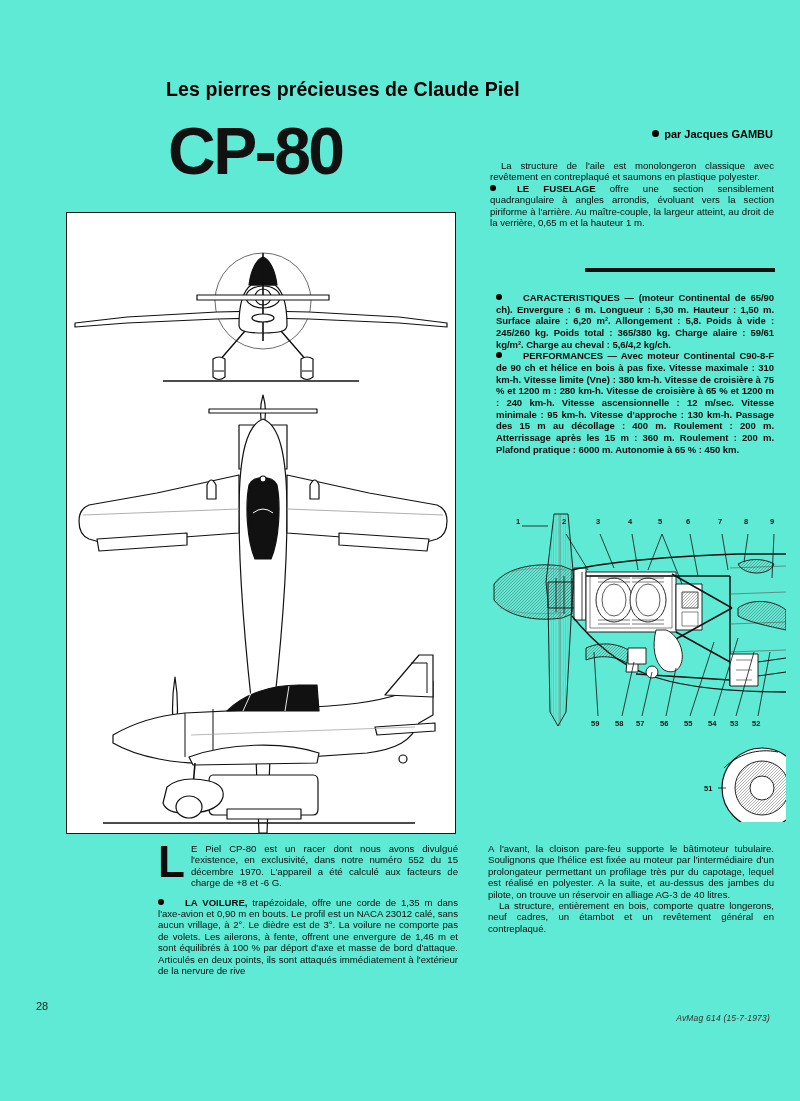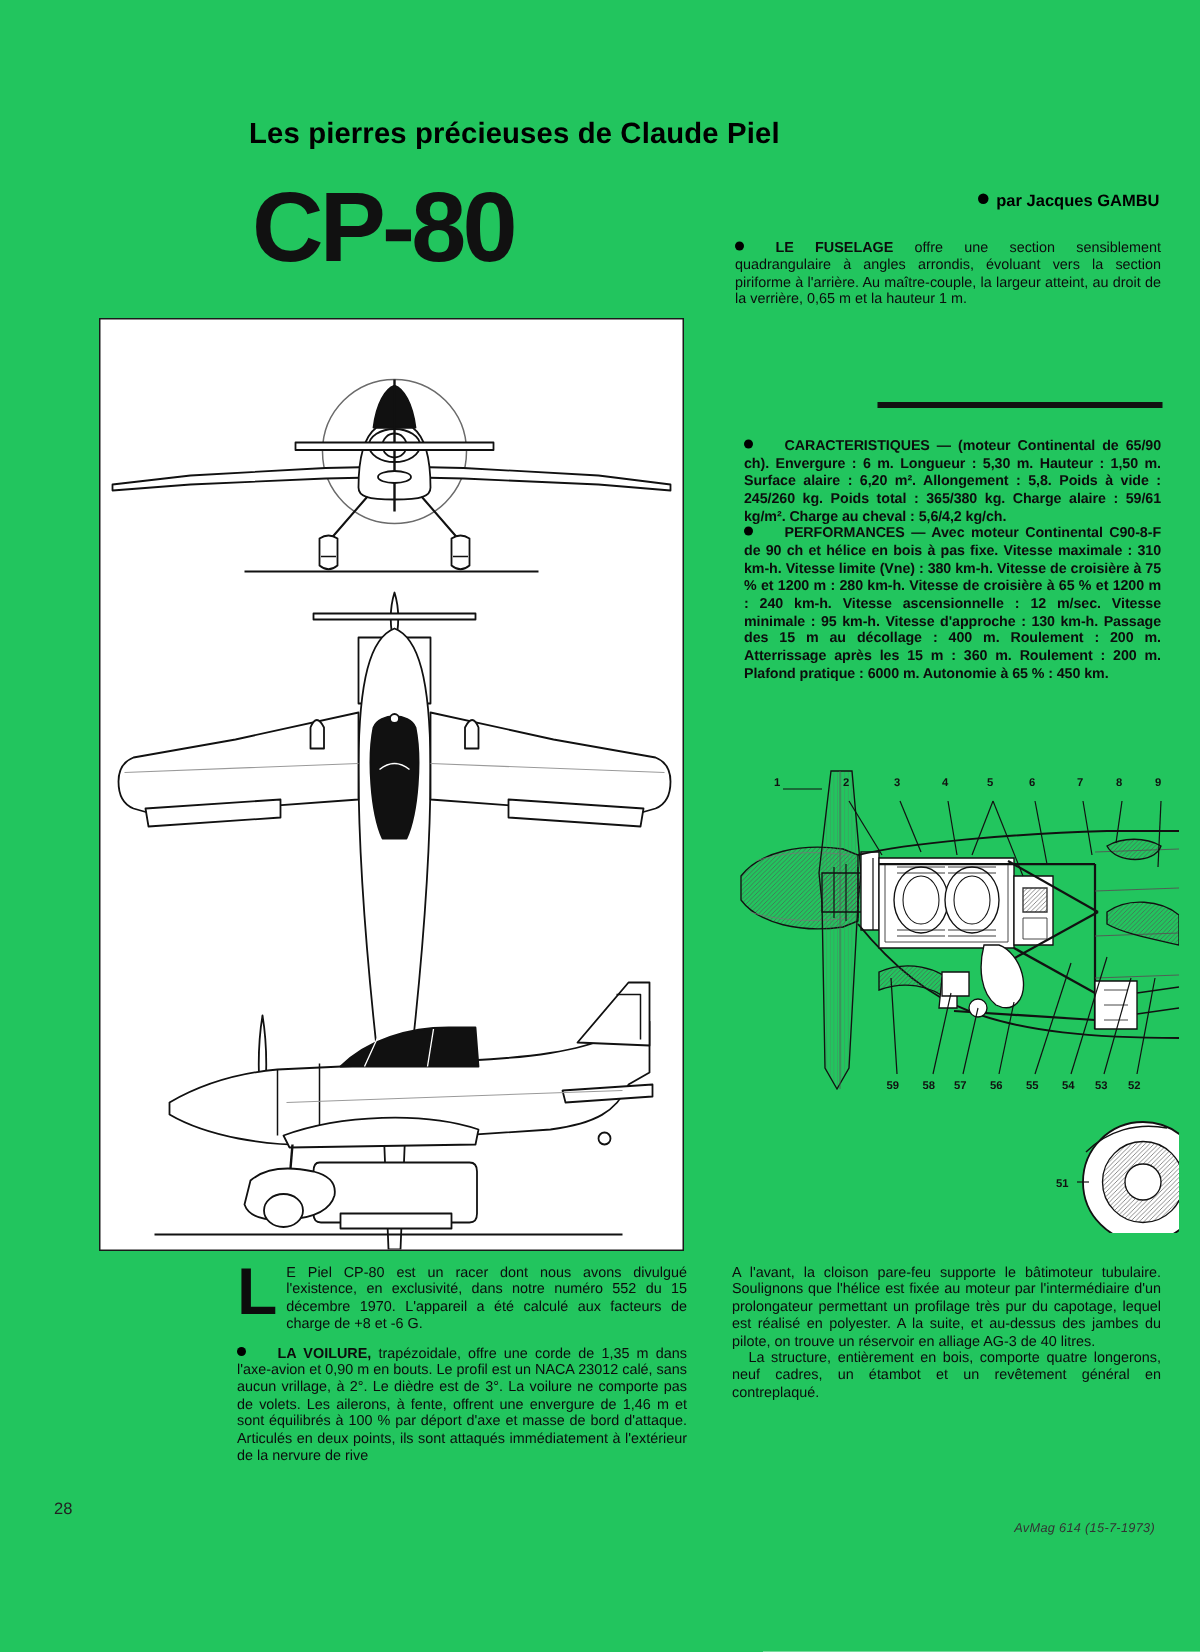--- a/index.html
+++ b/index.html
@@ -1,18 +1,18 @@
 <!DOCTYPE html>
 <html><head>
 <meta charset="utf-8">
 <style>
   html,body{margin:0;padding:0;background:#ffffff;}
   body{width:800px;height:1101px;position:relative;overflow:hidden;
        font-family:"Liberation Sans",sans-serif;color:#111;}
-  .page{position:absolute;inset:0;background:#22c55e;}
+  .page{position:absolute;inset:0;background:#5eead4;}
 
   
   .headline{position:absolute;left:166px;top:78px;width:420px;
             font-size:19.5px;font-weight:bold;letter-spacing:.1px;color:#000;}
   .model{position:absolute;left:168px;top:118px;font-size:66px;font-weight:bold;
          letter-spacing:-2.5px;line-height:1;color:#111;text-align:center;}
   .byline{position:absolute;right:27px;top:128px;font-size:11px;font-weight:bold;
           color:#000;white-space:nowrap;text-align:center;}
   .byline .dot{display:inline-block;width:7px;height:7px;border-radius:50%;
                background:#000;margin-right:5px;vertical-align:1px;}
@@ -64,20 +64,21 @@
 
   <div class="headline">Les pierres précieuses de Claude Piel</div>
 
   <div class="model">CP-80</div>
 
   <div class="byline">
     <span class="dot"></span><span>par Jacques GAMBU</span>
   </div>
 
   <div class="col" id="rc-top">
+    <p class="indent">La structure de l'aile est monolongeron classique avec revêtement en contreplaqué et saumons en plastique polyester.</p>
     <p>
       <span class="bullet"></span><b>LE FUSELAGE</b>
       <span>offre une section sensiblement quadrangulaire à angles arrondis, évoluant vers la section piriforme à l'arrière. Au maître-couple, la largeur atteint, au droit de la verrière, 0,65 m et la hauteur 1 m.</span>
     </p>
   </div>
 
   <div class="rule"></div>
 
   <div class="col" id="rc-spec">
     <p>

